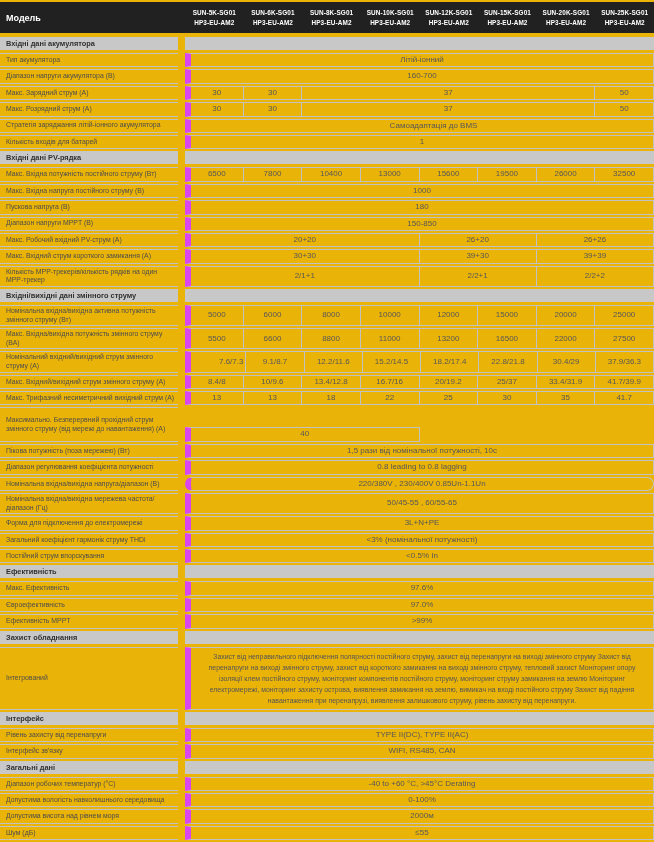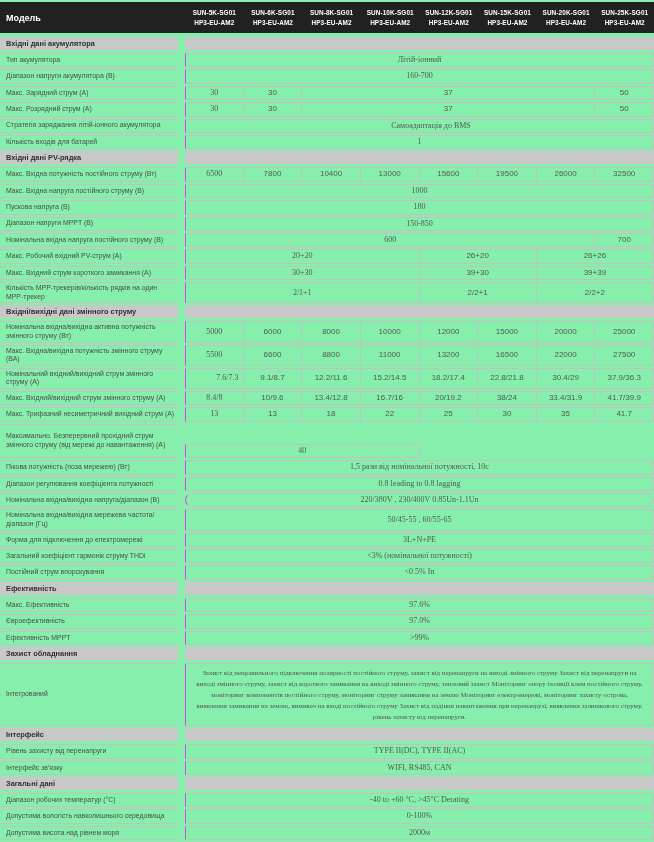--- a/index.html
+++ b/index.html
@@ -1,16 +1,16 @@
 <!DOCTYPE html>
 <html><head>
 <meta charset="utf-8">
 <style>
   html,body{margin:0;padding:0;background:#ffffff;}
-  #page{width:654px;height:842px;background:#86efac;font-family:"Liberation Sans",sans-serif;
+  #page{width:654px;height:842px;background:#eab308;font-family:"Liberation Sans",sans-serif;
         box-sizing:border-box;padding-top:2px;overflow:hidden;}
   .grid{display:grid;grid-template-columns:178px 7px repeat(8,1fr);width:654px;box-sizing:border-box;}
 
   
   #hdr{background:#212121;color:#ffffff;height:31px;align-items:center;margin-bottom:4px;}
   #hdr .model-lbl{font-size:9px;font-weight:bold;padding-left:6px;grid-column:1 / span 2;}
   #hdr .model-col{font-size:6.4px;font-weight:600;text-align:center;line-height:1.45;letter-spacing:.1px;}
 
   
   .section-row{height:13px;margin:1px 0 3px 0;}
@@ -21,21 +21,21 @@
   
   .row{margin-bottom:2px;}
   .lbl{grid-column:1;font-size:6.9px;color:#4d4d4d;display:flex;align-items:center;
        padding:1px 2px 1px 6px;border-top:1px solid #c2c2c2;border-bottom:1px solid #c2c2c2;
        line-height:1.25;min-height:12px;box-sizing:border-box;}
   .spacer{grid-column:2;}
   .val{font-size:8px;color:#575757;display:flex;align-items:center;justify-content:center;
        text-align:center;border-top:1px solid #c2c2c2;border-bottom:1px solid #c2c2c2;
        border-right:1px solid #c2c2c2;min-height:12px;padding:1px 2px;line-height:1.3;
        box-sizing:border-box;}
-  .val.first{border-left:1px solid #d946ef;font-family:Liberation Serif, serif;}
+  .val.first{border-left:6px solid #d946ef;}
   .val.longtext{font-size:6.9px;line-height:1.6;padding:3px 10px;color:#555555;}
 </style>
 </head>
 <body>
 
 <div id="page">
   <div id="hdr" class="grid">
     <div class="model-lbl">Модель</div>
 
   <div class="model-col">
@@ -137,26 +137,20 @@
         <div class="lbl">Пускова напруга (В)</div>
         <div class="spacer"></div>
         <div class="val first" style="grid-column: span 8;">180</div>
       </div>
       <div class="grid row">
         <div class="lbl">Діапазон напруги MPPT (В)</div>
         <div class="spacer"></div>
         <div class="val first" style="grid-column: span 8;">150-850</div>
       </div>
       <div class="grid row">
-        <div class="lbl">Номінальна вхідна напруга постійного струму (В)</div>
-        <div class="spacer"></div>
-        <div class="val first" style="grid-column: span 7;">600</div>
-        <div class="val" style="grid-column: span 1;">700</div>
-      </div>
-      <div class="grid row">
         <div class="lbl">Макс. Робочий вхідний PV-струм (А)</div>
         <div class="spacer"></div>
         <div class="val first" style="grid-column: span 4; text-align: center;">20+20</div>
         <div class="val" style="grid-column: span 2;">26+20</div>
         <div class="val" style="grid-column: span 2;">26+26</div>
       </div>
       <div class="grid row">
         <div class="lbl">Макс. Вхідний струм короткого замикання (А)</div>
         <div class="spacer"></div>
         <div class="val first" style="grid-column: span 4;">30+30</div>
@@ -211,21 +205,21 @@
         <div class="val" style="grid-column: span 1;">37.9/36.3</div>
       </div>
       <div class="grid row">
         <div class="lbl">Макс. Вхідний/вихідний струм змінного струму (А)</div>
         <div class="spacer"></div>
         <div class="val first" style="grid-column: span 1;">8.4/8</div>
         <div class="val" style="grid-column: span 1;">10/9.6</div>
         <div class="val" style="grid-column: span 1;">13.4/12.8</div>
         <div class="val" style="grid-column: span 1;">16.7/16</div>
         <div class="val" style="grid-column: span 1;">20/19.2</div>
-        <div class="val" style="grid-column: span 1;">38/24</div>
+        <div class="val" style="grid-column: span 1;">25/37</div>
         <div class="val" style="grid-column: span 1;">33.4/31.9</div>
         <div class="val" style="grid-column: span 1;">41.7/39.9</div>
       </div>
       <div class="grid row">
         <div class="lbl">Макс. Трифазний несиметричний вихідний струм (А)</div>
         <div class="spacer"></div>
         <div class="val first" style="grid-column: span 1;">13</div>
         <div class="val" style="grid-column: span 1;">13</div>
         <div class="val" style="grid-column: span 1;">18</div>
         <div class="val" style="grid-column: span 1;">22</div>

